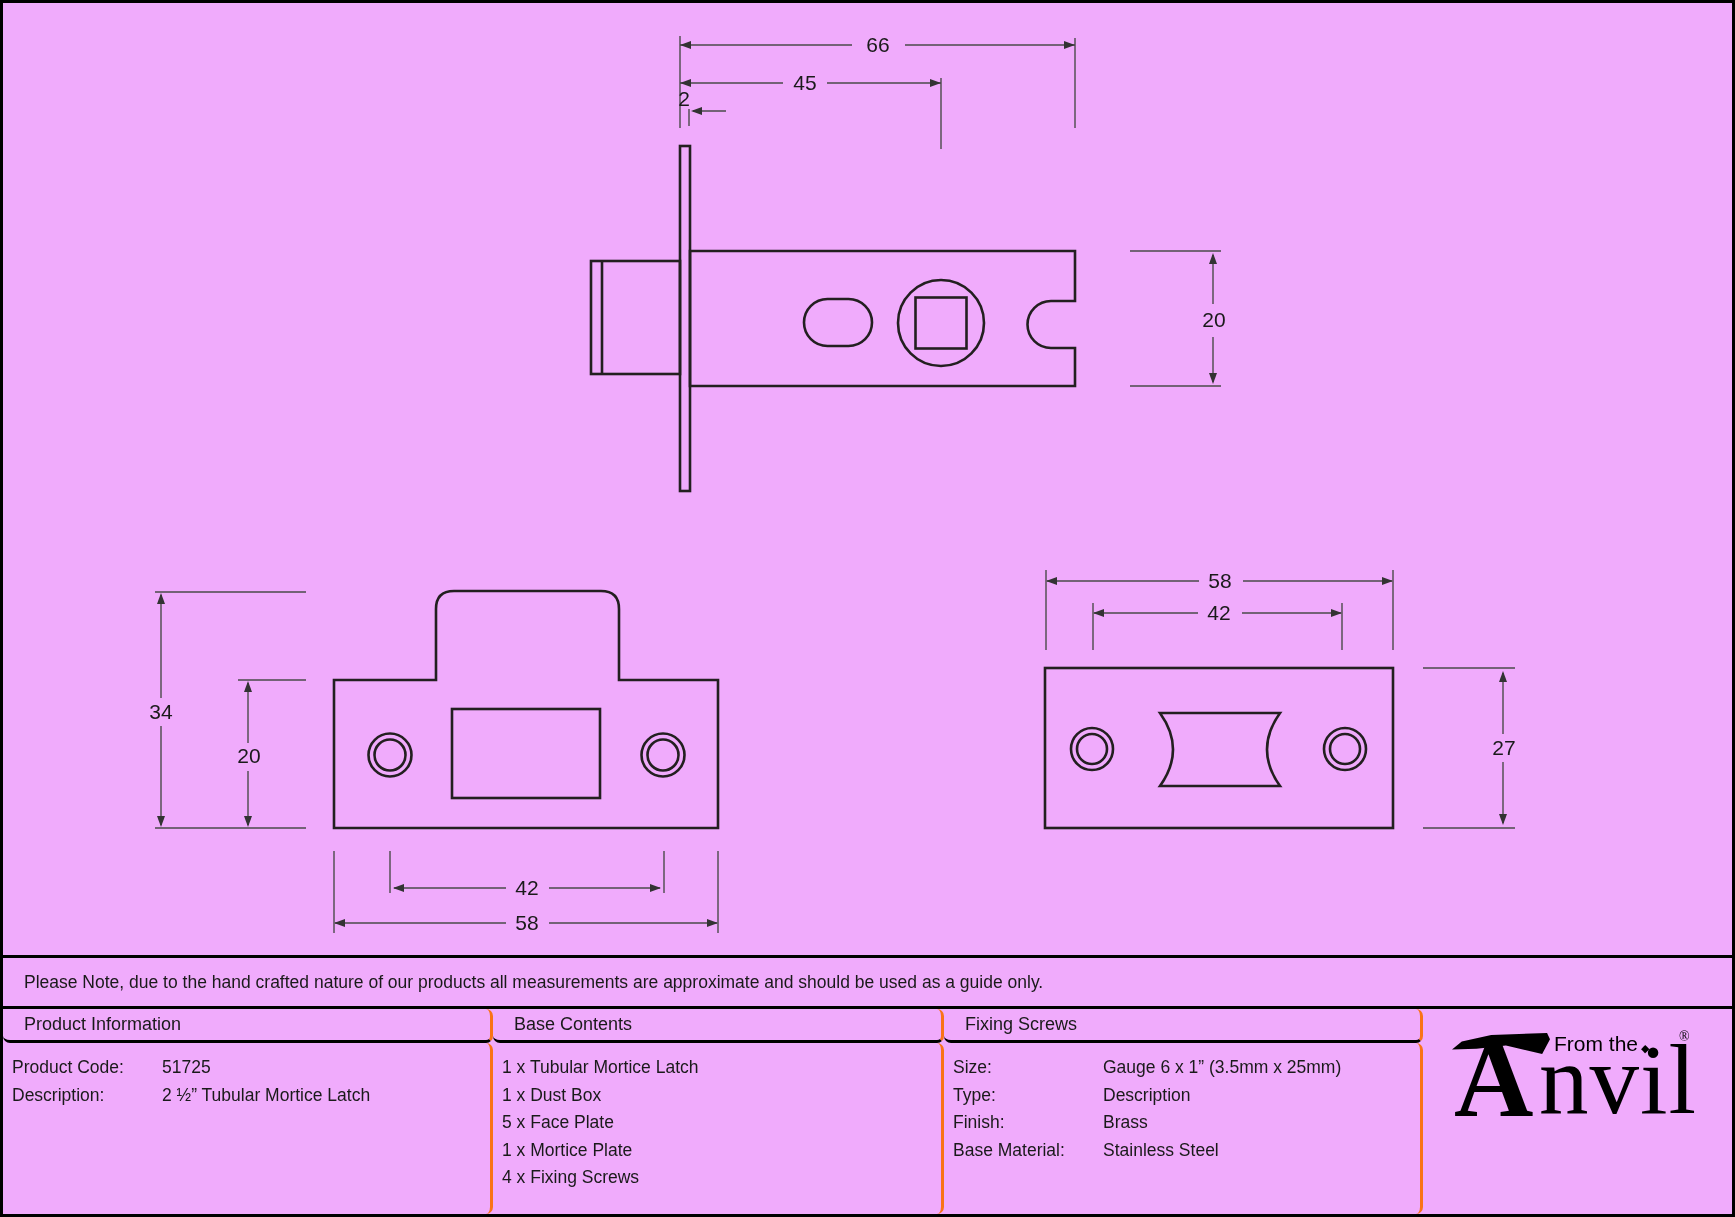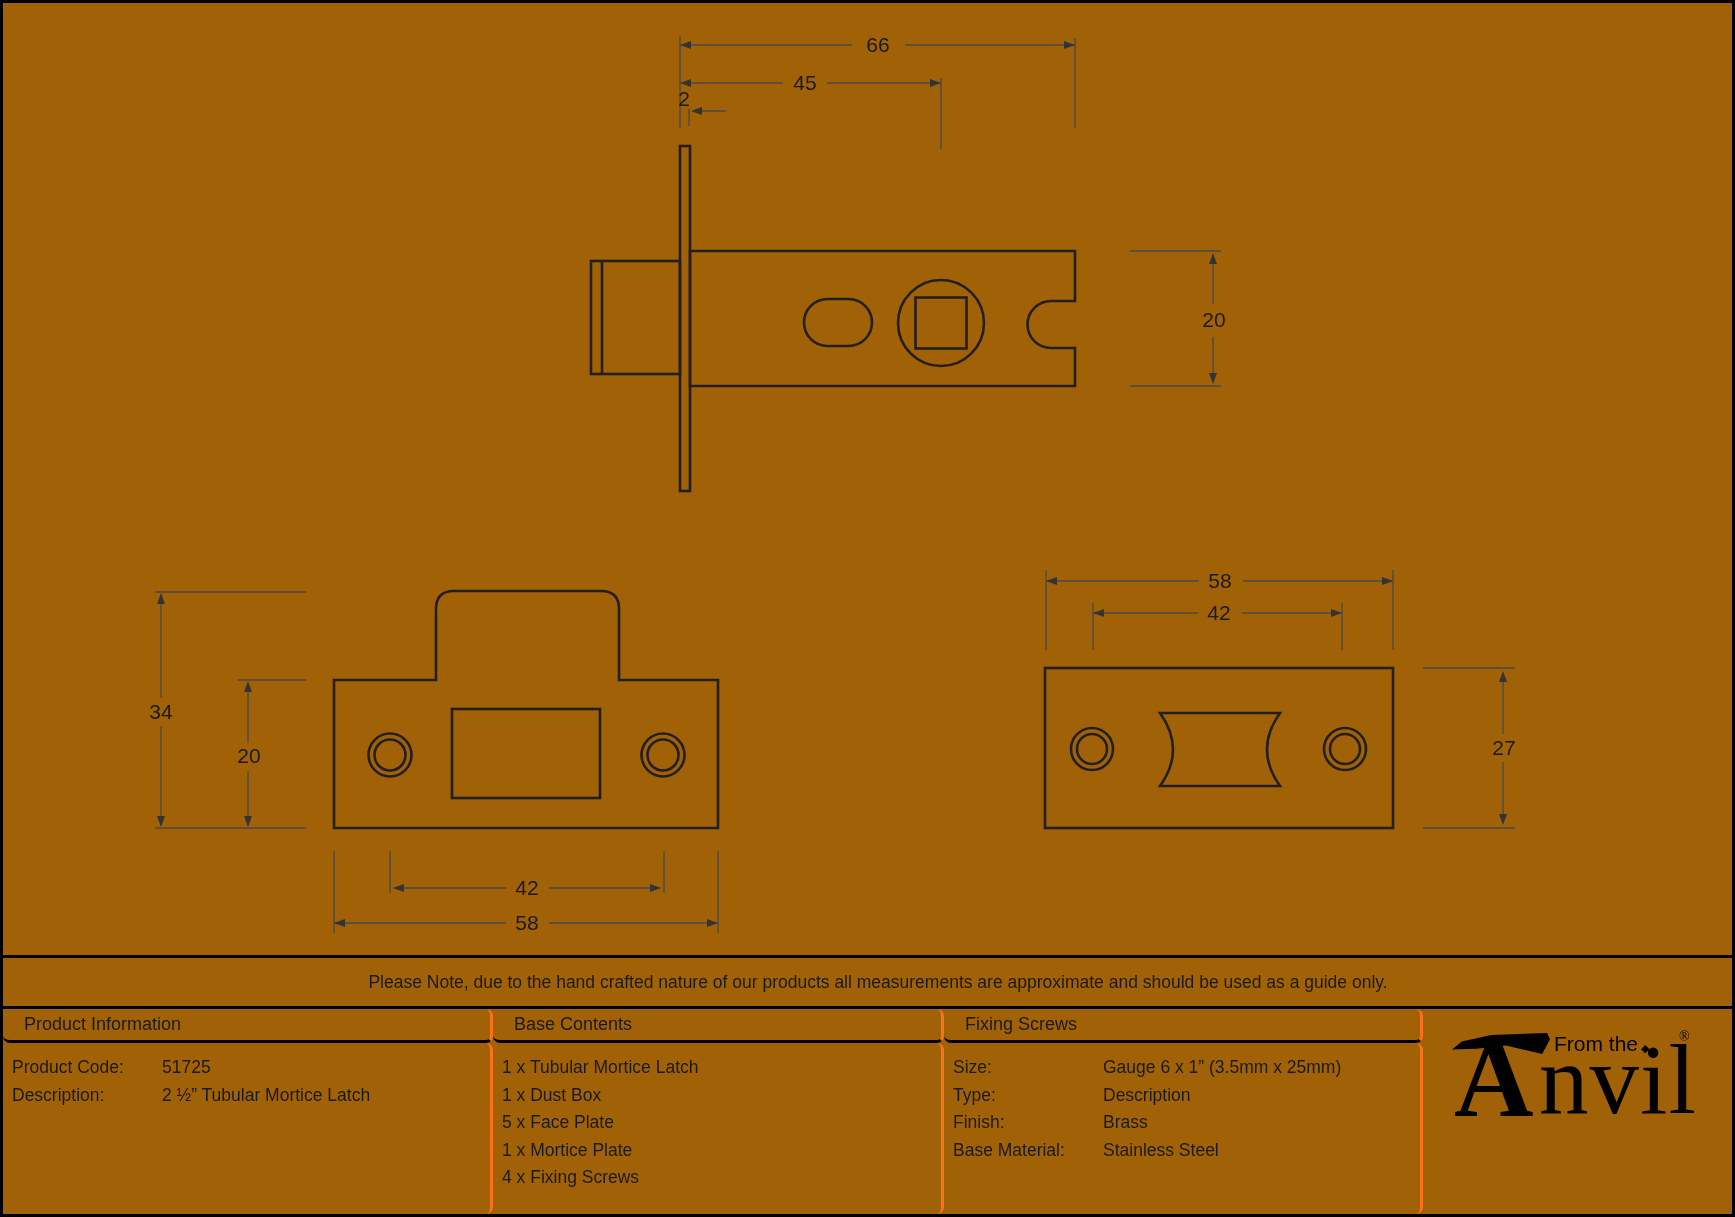--- a/index.html
+++ b/index.html
@@ -1,19 +1,19 @@
 <!DOCTYPE html>
 <html><head>
 <meta charset="utf-8">
 <style>
   html,body{margin:0;padding:0;background:#888;}
   .sheet{
     position:relative;
     width:1735px;height:1217px;
-    background:#a16207;
+    background:#f0abfc;
     border:3px solid #000;
     box-sizing:border-box;
     font-family:"Liberation Sans",sans-serif;
     color:#1a1a1a;
     overflow:hidden;
   }
   .drawing-area{position:absolute;left:0;top:0;width:1729px;height:952px;}
   svg text{font-family:"Liberation Sans",sans-serif;font-size:21px;fill:#1a1a1a;}
   
   .info-table{
@@ -21,21 +21,21 @@
     border-top:3px solid #000;
     display:grid;
     grid-template-columns:490px 451px 479px 1fr;
     grid-template-rows:51px 34px 1fr;
     box-sizing:border-box;
   }
   .note-row{
     grid-column:1/5;grid-row:1;
     border-bottom:3px solid #000;
     display:flex;align-items:center;
-    padding-left:21px;font-size:17.5px;justify-content:center;
+    padding-left:21px;font-size:17.5px;
   }
   .hdr{
     border-bottom:3px solid #000;
     display:flex;align-items:center;
     padding-left:21px;font-size:18px;
   }
   .hdr.b-r, .cell.b-r{border-right:3px solid #f97316;border-radius:7px;}
   .cell{
     padding:11px 0 0 9px;
     font-size:17.5px;line-height:27.5px;

